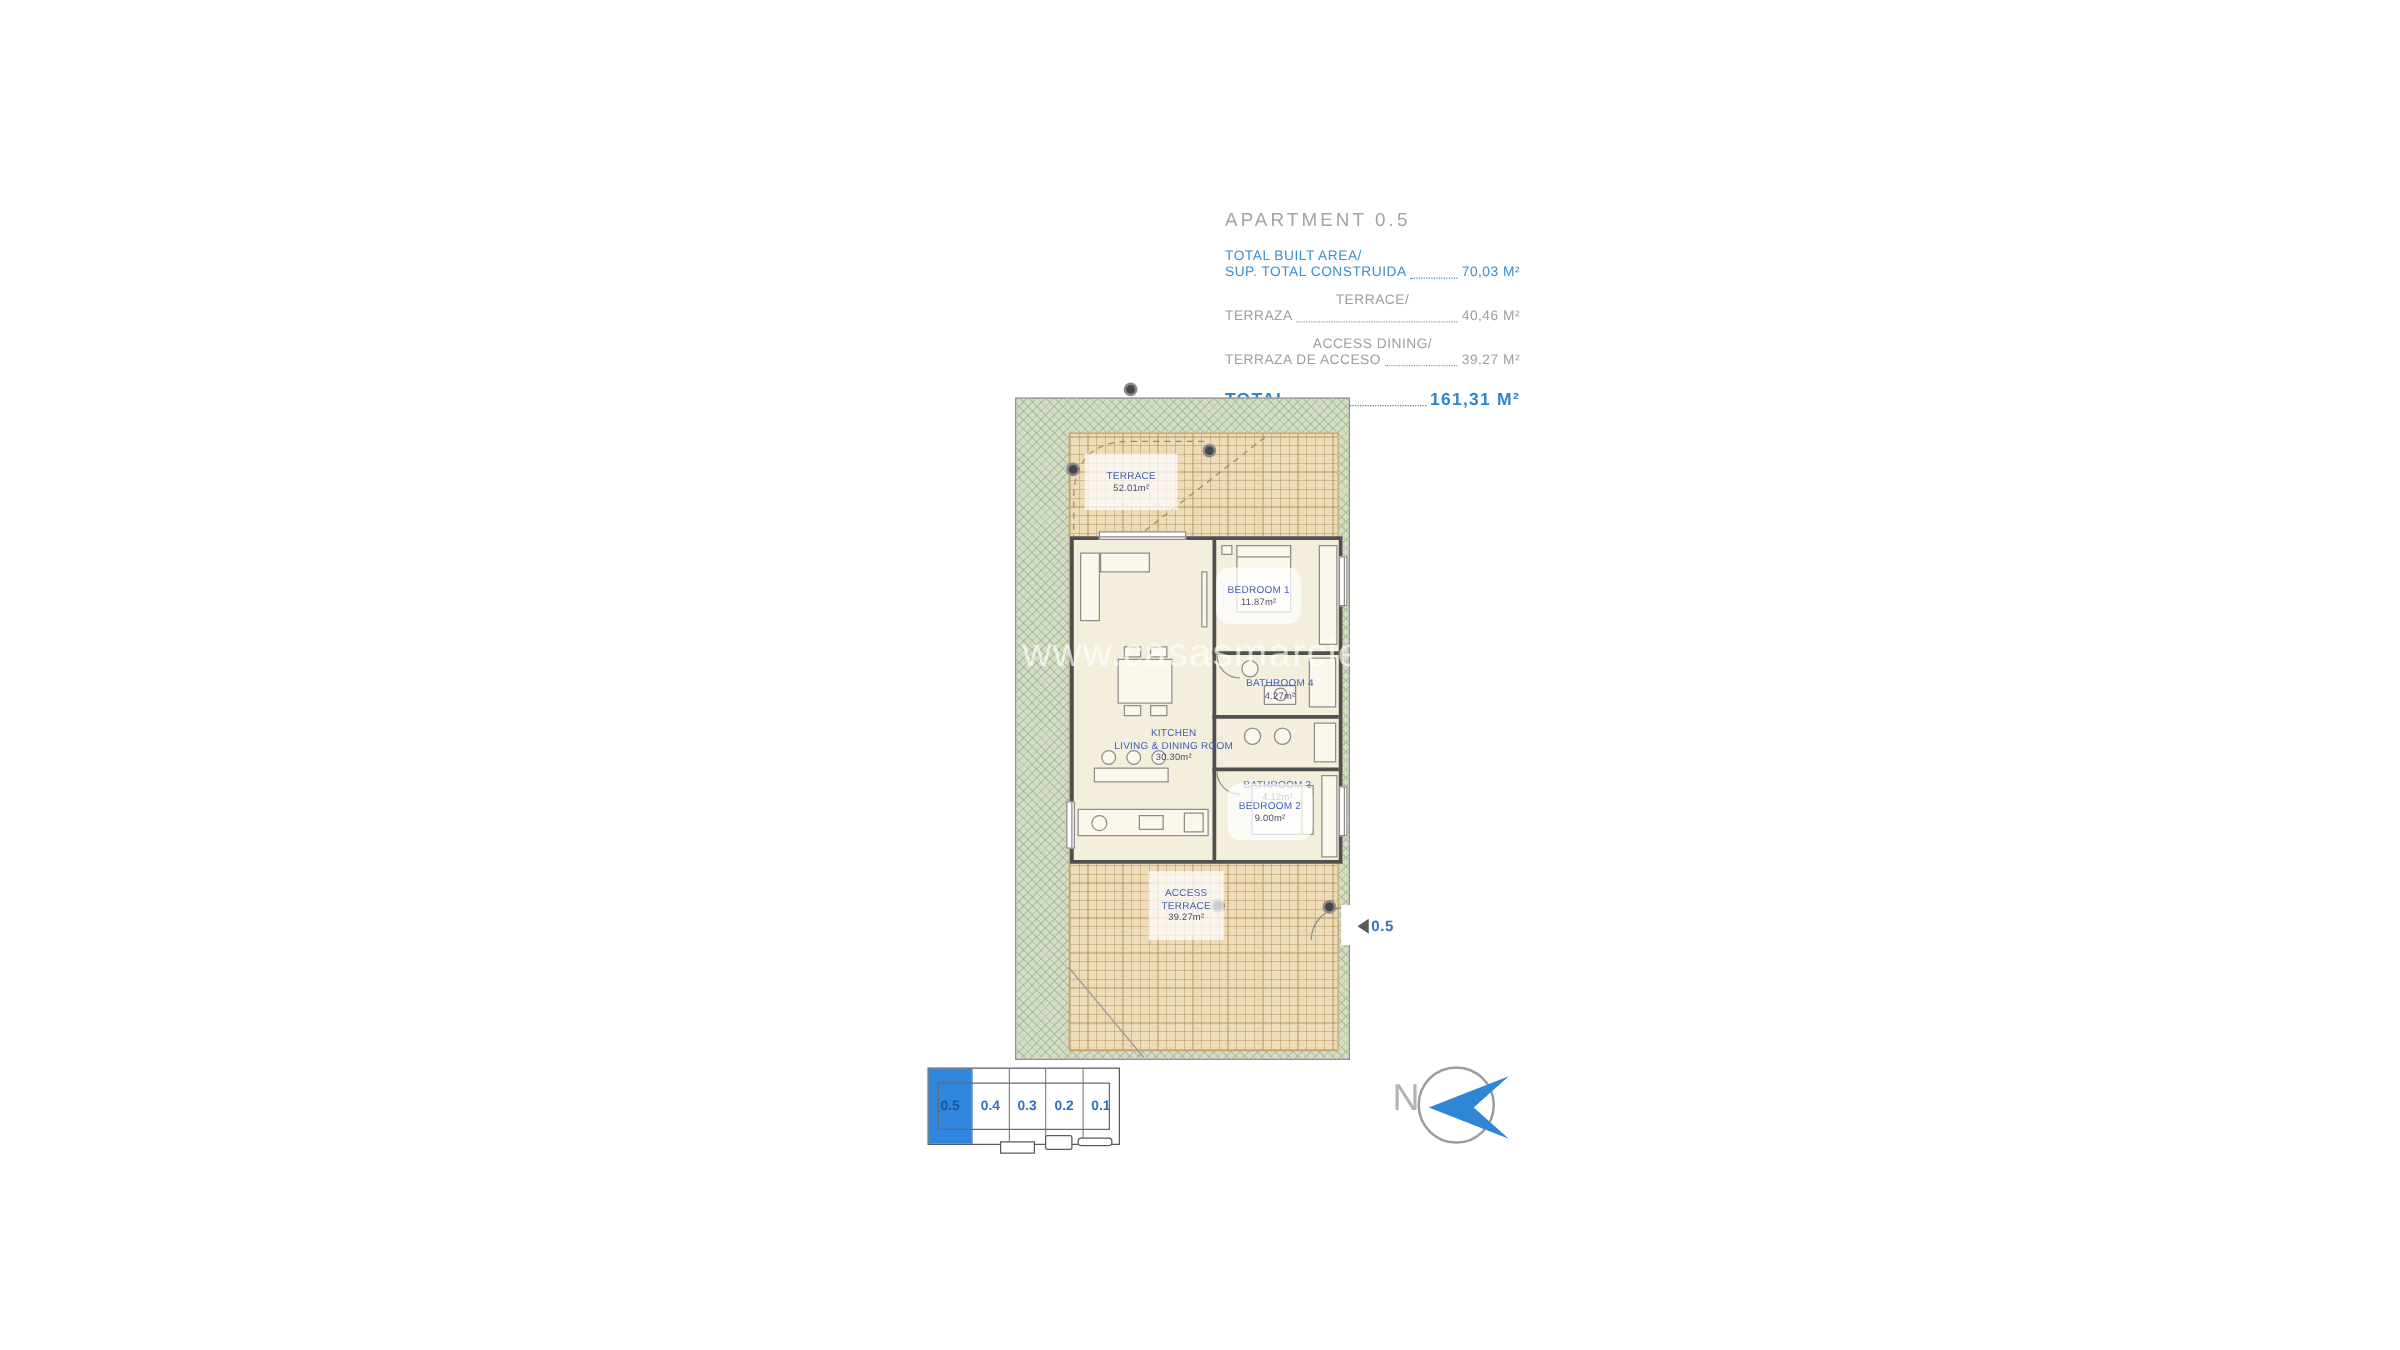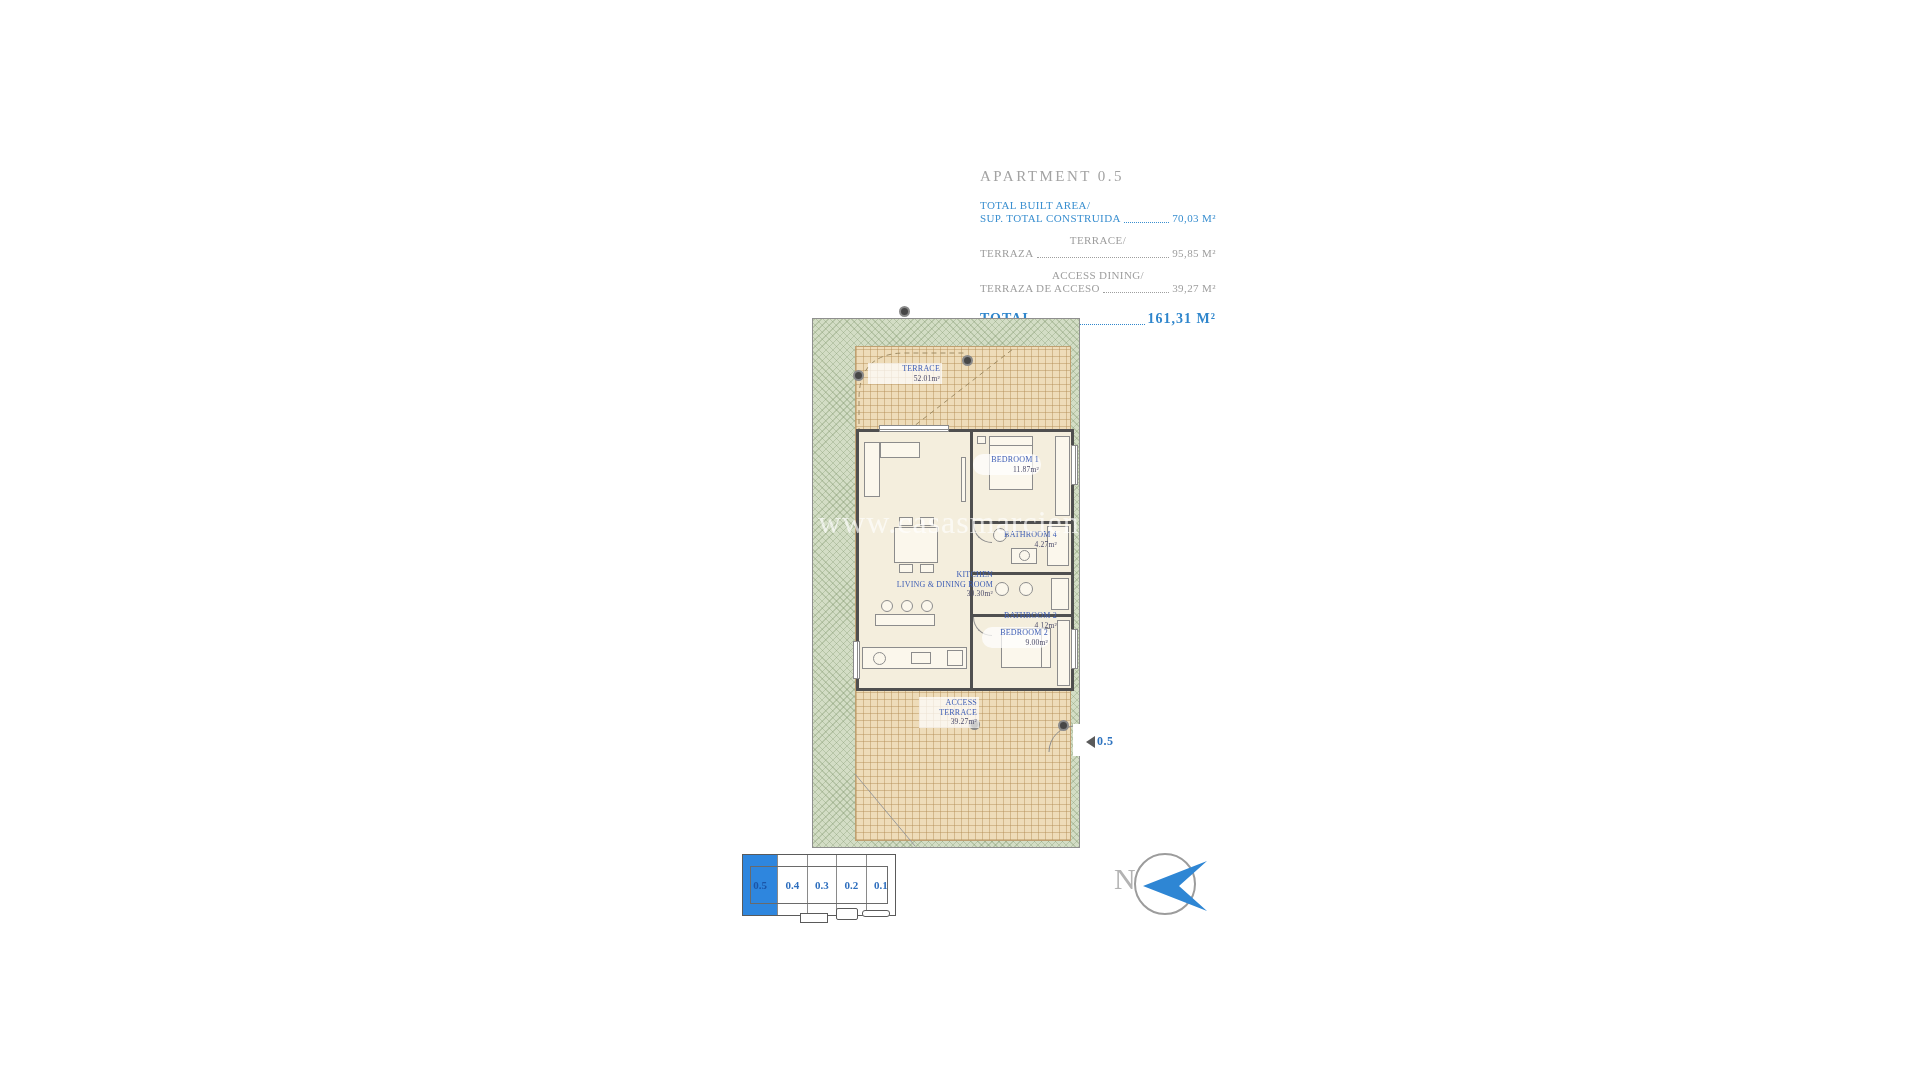--- a/index.html
+++ b/index.html
@@ -1,17 +1,17 @@
 <!DOCTYPE html>
 <html><head>
 <meta charset="utf-8">
 <style>
   html,body{margin:0;padding:0;background:#ffffff;}
   .stage{position:relative;width:1920px;height:1080px;background:#ffffff;overflow:hidden;
-         font-family:Liberation Serif, serif;}
+         font-family:Liberation Sans, sans-serif;}
   .abs{position:absolute;}
 
   
   .info-panel{left:980px;top:168px;width:236px;}
   .info-title{color:#a3a3a3;font-size:15px;letter-spacing:2.5px;margin-bottom:14px;}
   .info-row{margin-bottom:9px;font-size:11px;letter-spacing:.4px;line-height:13px;}
   .info-row.blue{color:#3a8fd0;}
   .info-row.gray{color:#9e9e9e;text-align:center;}
   .leaderline{display:flex;align-items:flex-end;}
   .dots{flex:1;border-bottom:1.5px dotted currentColor;margin:0 3px 2px 3px;}
@@ -31,22 +31,22 @@
   .building{left:43px;top:110px;width:218px;height:262px;background:#f4eedd;border:3px solid #4f4f4f;box-sizing:border-box;}
   .wall{position:absolute;background:#4f4f4f;}
   .glazing{position:absolute;background:#ffffff;border:1px solid #8a8a8a;box-sizing:border-box;}
   .glazing:after{content:"";position:absolute;left:0;right:0;top:50%;border-top:1px solid #8a8a8a;}
   .glazing.v:after{left:50%;top:0;bottom:0;right:auto;border-top:none;border-left:1px solid #8a8a8a;}
   .furn{position:absolute;border:1px solid #8c8c8c;background:#fbf7ec;box-sizing:border-box;}
   .furn.round{border-radius:50%;}
   .qarc{position:absolute;border-left:1px solid #8c8c8c;border-bottom:1px solid #8c8c8c;
         border-bottom-left-radius:100%;}
   .column{position:absolute;width:11px;height:11px;border-radius:50%;background:#474747;border:2px solid #8a8a8a;box-sizing:border-box;}
-  .room-label{position:absolute;text-align:right;color:#3e5eb5;font-size:8px;line-height:9.5px;
-              background:rgba(255,255,255,.72);padding:1px 2px;letter-spacing:.2px;}
+  .room-label{position:absolute;text-align:center;color:#3e5eb5;font-size:8px;line-height:9.5px;
+              background:rgba(255,255,255,.72);padding:13px 2px;letter-spacing:.2px;}
   .room-label .area{font-size:7.5px;color:#4a4a6a;}
   .watermark{left:818px;top:504px;width:300px;color:rgba(255,255,255,.66);font-size:32px;
              letter-spacing:1px;z-index:30;pointer-events:none;white-space:nowrap;}
   .entrance{left:1086px;top:734px;display:flex;align-items:center;z-index:25;}
   .tri-left{width:0;height:0;border-top:6px solid transparent;border-bottom:6px solid transparent;
             border-right:9px solid #5a5a5a;margin-right:2px;}
   .entrance-num{color:#2f74c0;font-size:12px;font-weight:bold;letter-spacing:.5px;}
   .gap-right{left:1073px;top:724px;width:7px;height:32px;background:#ffffff;z-index:6;}
 
   
@@ -81,21 +81,21 @@
         <span class="dots"></span>
         <span>70,03 M²</span>
       </div>
     </div>
 
     <div class="info-row gray">
       <div>TERRACE/</div>
       <div class="leaderline">
         <span>TERRAZA</span>
         <span class="dots"></span>
-        <span>95,85 M²</span>
+        <span>40,46 M²</span>
       </div>
     </div>
 
     <div class="info-row gray">
       <div>ACCESS DINING/</div>
       <div class="leaderline">
         <span>TERRAZA DE ACCESO</span>
         <span class="dots"></span>
         <span>39,27 M²</span>
       </div>

